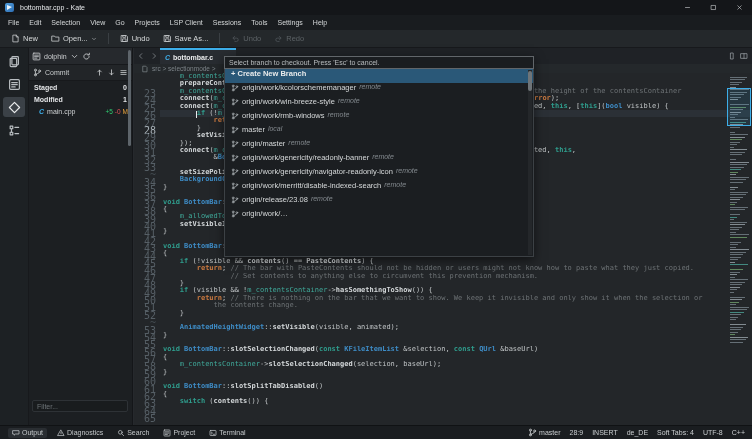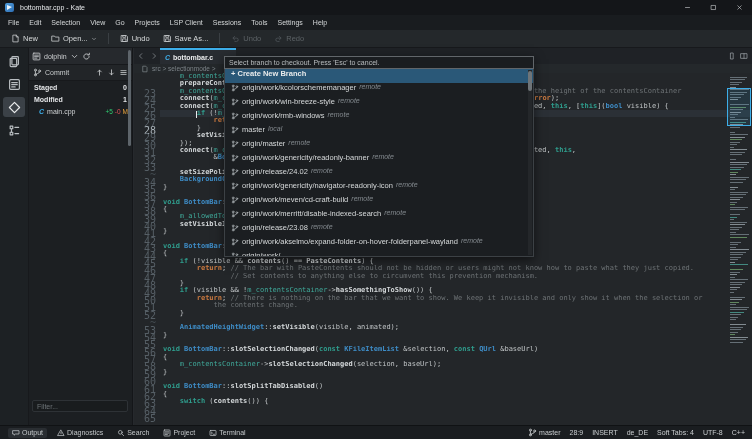--- a/index.html
+++ b/index.html
@@ -567,71 +567,41 @@
           <span class="pl">origin/work/genericity/readonly-banner</span>
           <span class="ptag">remote</span>
         </div>
         <div class="pr">
           <span class="bic"><svg class="ic" viewBox="0 0 12 12" style="width:8px;height:8px">
               <circle cx="3.2" cy="2.8" r="1.3"></circle>
               <circle cx="3.2" cy="9.2" r="1.3"></circle>
               <circle cx="8.8" cy="4" r="1.3"></circle>
               <path d="M3.2 4.2v3.6 M8.8 5.4c0 2.4-5.6 1.6-5.6 3.8"></path>
             </svg></span>
-          <span class="pl">origin/release/24.02</span>
-          <span class="ptag">remote</span>
-        </div>
-        <div class="pr">
-          <span class="bic"><svg class="ic" viewBox="0 0 12 12" style="width:8px;height:8px">
-              <circle cx="3.2" cy="2.8" r="1.3"></circle>
-              <circle cx="3.2" cy="9.2" r="1.3"></circle>
-              <circle cx="8.8" cy="4" r="1.3"></circle>
-              <path d="M3.2 4.2v3.6 M8.8 5.4c0 2.4-5.6 1.6-5.6 3.8"></path>
-            </svg></span>
           <span class="pl">origin/work/genericity/navigator-readonly-icon</span>
           <span class="ptag">remote</span>
         </div>
         <div class="pr">
           <span class="bic"><svg class="ic" viewBox="0 0 12 12" style="width:8px;height:8px">
               <circle cx="3.2" cy="2.8" r="1.3"></circle>
               <circle cx="3.2" cy="9.2" r="1.3"></circle>
               <circle cx="8.8" cy="4" r="1.3"></circle>
               <path d="M3.2 4.2v3.6 M8.8 5.4c0 2.4-5.6 1.6-5.6 3.8"></path>
             </svg></span>
-          <span class="pl">origin/work/meven/cd-craft-build</span>
-          <span class="ptag">remote</span>
-        </div>
-        <div class="pr">
-          <span class="bic"><svg class="ic" viewBox="0 0 12 12" style="width:8px;height:8px">
-              <circle cx="3.2" cy="2.8" r="1.3"></circle>
-              <circle cx="3.2" cy="9.2" r="1.3"></circle>
-              <circle cx="8.8" cy="4" r="1.3"></circle>
-              <path d="M3.2 4.2v3.6 M8.8 5.4c0 2.4-5.6 1.6-5.6 3.8"></path>
-            </svg></span>
           <span class="pl">origin/work/merritt/disable-indexed-search</span>
           <span class="ptag">remote</span>
         </div>
         <div class="pr">
           <span class="bic"><svg class="ic" viewBox="0 0 12 12" style="width:8px;height:8px">
               <circle cx="3.2" cy="2.8" r="1.3"></circle>
               <circle cx="3.2" cy="9.2" r="1.3"></circle>
               <circle cx="8.8" cy="4" r="1.3"></circle>
               <path d="M3.2 4.2v3.6 M8.8 5.4c0 2.4-5.6 1.6-5.6 3.8"></path>
             </svg></span>
           <span class="pl">origin/release/23.08</span>
-          <span class="ptag">remote</span>
-        </div>
-        <div class="pr">
-          <span class="bic"><svg class="ic" viewBox="0 0 12 12" style="width:8px;height:8px">
-              <circle cx="3.2" cy="2.8" r="1.3"></circle>
-              <circle cx="3.2" cy="9.2" r="1.3"></circle>
-              <circle cx="8.8" cy="4" r="1.3"></circle>
-              <path d="M3.2 4.2v3.6 M8.8 5.4c0 2.4-5.6 1.6-5.6 3.8"></path>
-            </svg></span>
-          <span class="pl">origin/work/akselmo/expand-folder-on-hover-folderpanel-wayland</span>
           <span class="ptag">remote</span>
         </div>
         <div class="pr">
           <span class="bic"><svg class="ic" viewBox="0 0 12 12" style="width:8px;height:8px">
               <circle cx="3.2" cy="2.8" r="1.3"></circle>
               <circle cx="3.2" cy="9.2" r="1.3"></circle>
               <circle cx="8.8" cy="4" r="1.3"></circle>
               <path d="M3.2 4.2v3.6 M8.8 5.4c0 2.4-5.6 1.6-5.6 3.8"></path>
             </svg></span>
           <span class="pl">origin/work/…</span>

